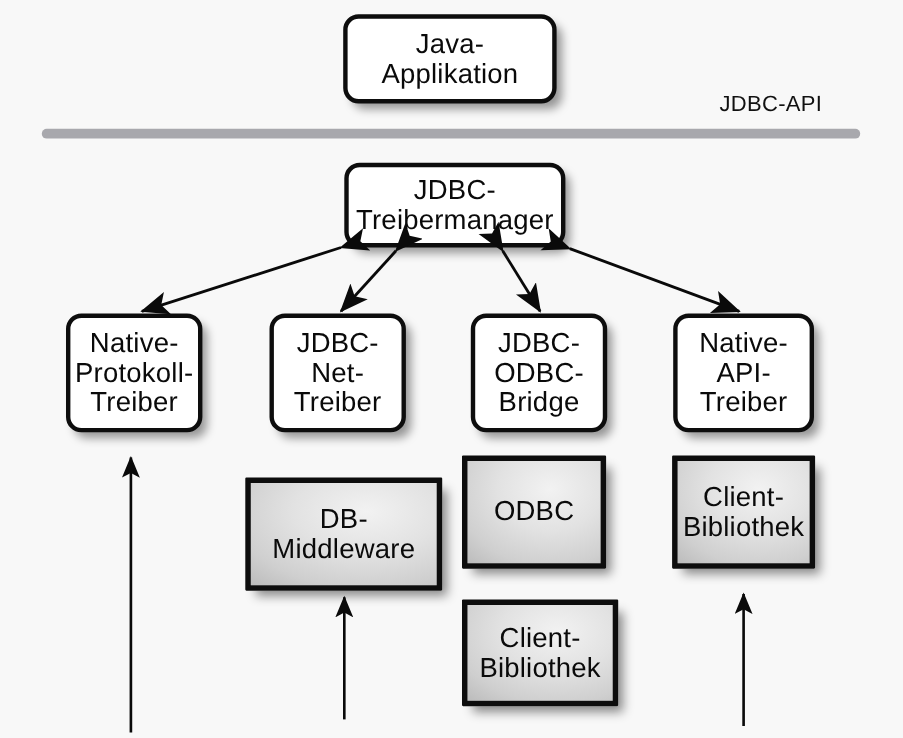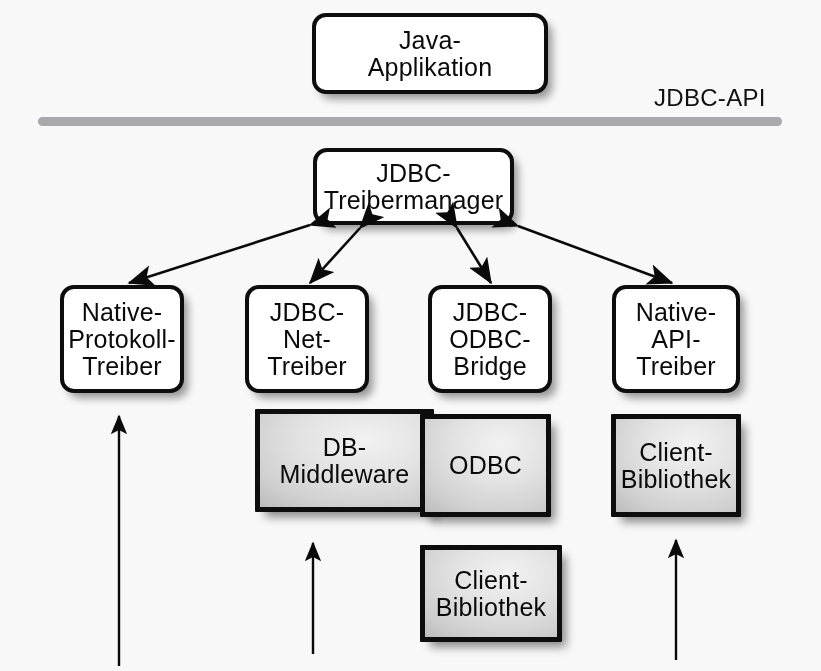--- a/index.html
+++ b/index.html
@@ -66,21 +66,21 @@
 
   
   .api-bar {
     position: absolute;
     background: #a8a8ad;
     border-radius: 5px;
     z-index: 3;
   }
   .api-caption {
     position: absolute;
-    font-size: 24px;
+    font-size: 20px;
     color: #111111;
     letter-spacing: 0.3px;
     z-index: 3;
     white-space: nowrap;
   }
 
   
   #arrows {
     position: absolute;
     left: 0;
@@ -93,21 +93,21 @@
   #arrows line { stroke: #0a0a0a; }
 </style>
 </head>
 <body>
 
 <div id="canvas">
 
   <div class="api-caption" style="left:654px; top:84px;">JDBC-API</div>
   <div class="api-bar" style="left:38px; top:117px; width:744px; height:9px;"></div>
 
-  <div class="rbox" style="left:312px; top:13px; width:236px; height:81px;">
+  <div class="rbox" style="left:312px; top:13px; width:194px; height:81px;">
     <span class="node-label">Java-
 Applikation</span>
   </div>
 
   <div class="rbox" style="left:313px; top:148px; width:201px; height:77px;">
     <span class="node-label">JDBC-
 Treibermanager</span>
   </div>
 
   <div class="rbox" style="left:60px; top:285px; width:124px; height:108px;">
@@ -127,21 +127,21 @@
 ODBC-
 Bridge</span>
   </div>
 
   <div class="rbox" style="left:612px; top:285px; width:128px; height:108px;">
     <span class="node-label">Native-
 API-
 Treiber</span>
   </div>
 
-  <div class="gbox" style="left:223px; top:409px; width:179px; height:103px;margin-left:32px;">
+  <div class="gbox" style="left:223px; top:434px; width:179px; height:103px;">
     <span class="node-label">DB-
 Middleware</span>
   </div>
 
   <div class="gbox" style="left:420px; top:414px; width:131px; height:103px;">
     <span class="node-label">ODBC</span>
   </div>
 
   <div class="gbox" style="left:611px; top:414px; width:130px; height:103px;">
     <span class="node-label">Client-

